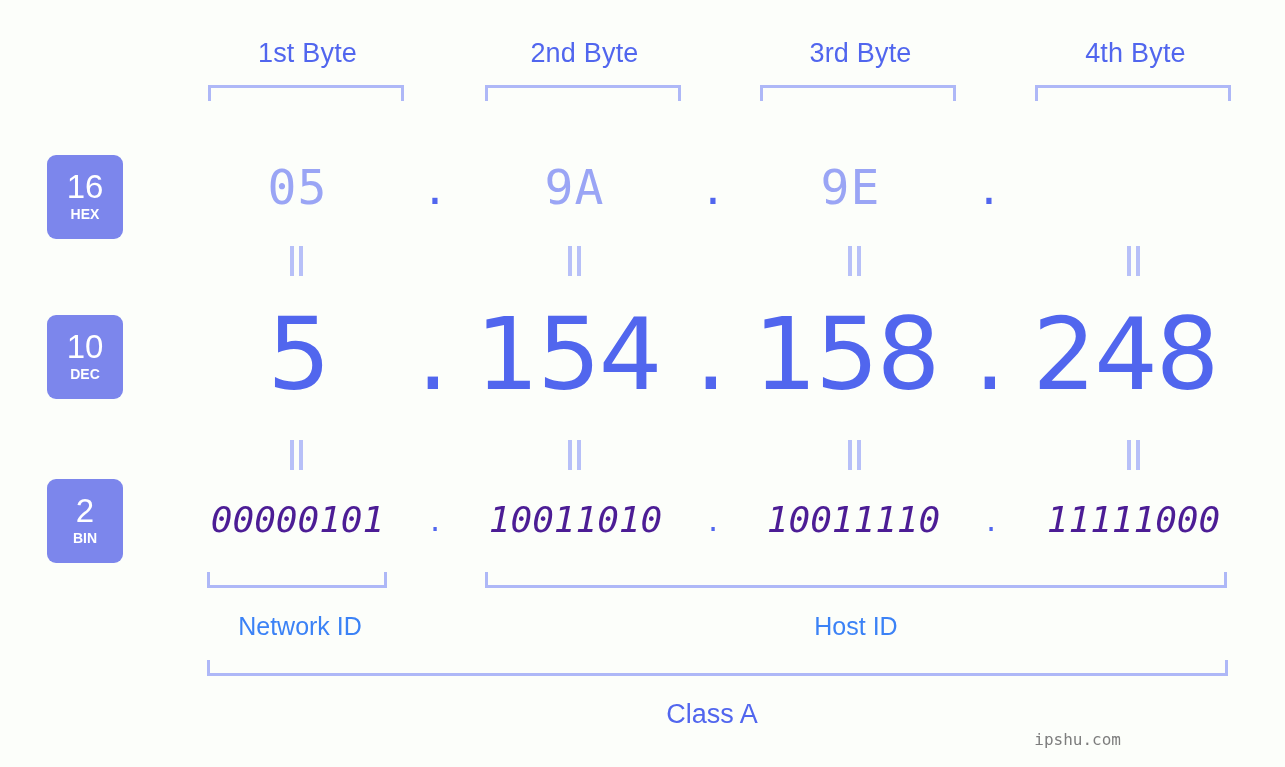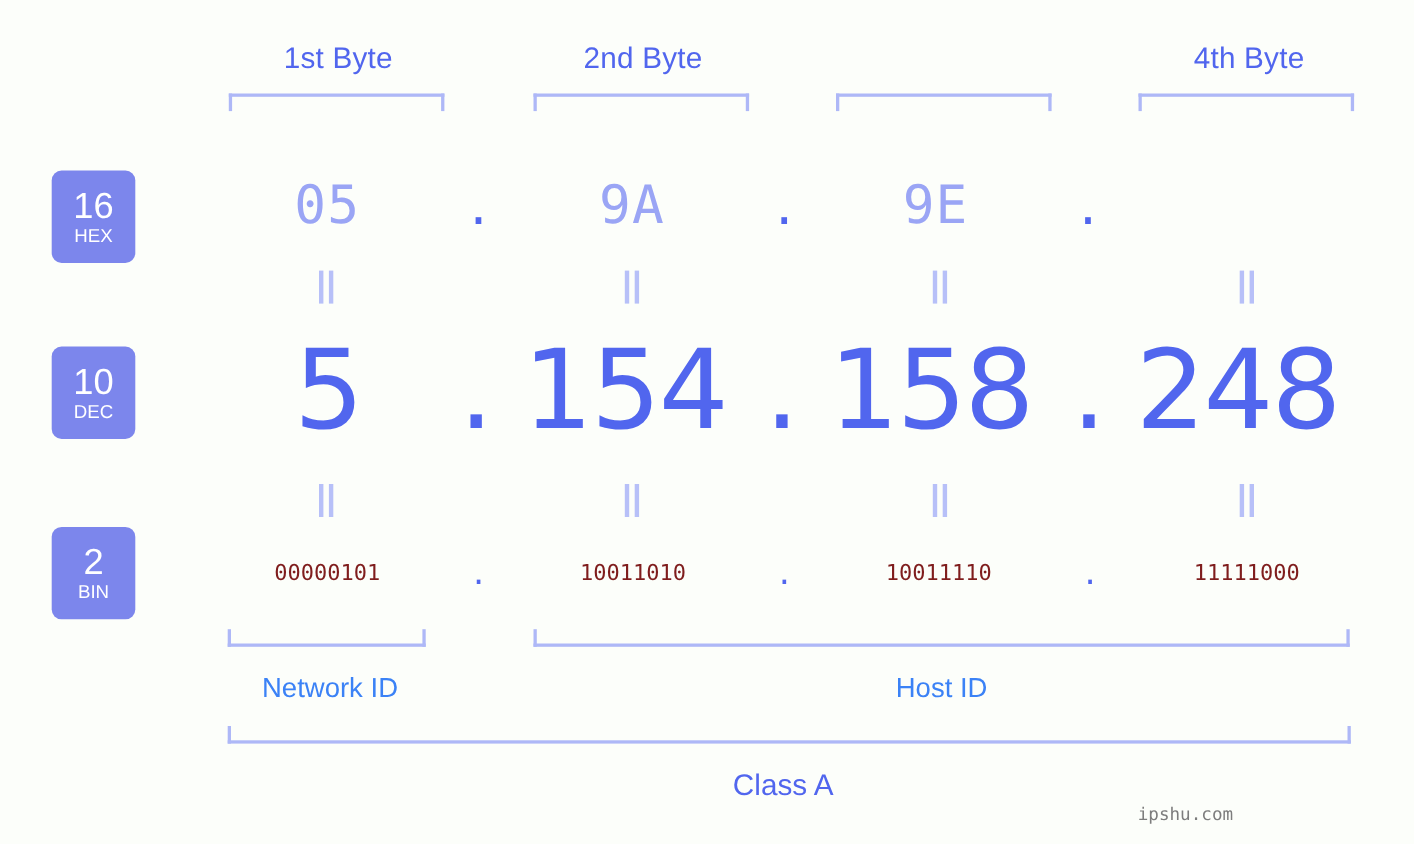--- a/index.html
+++ b/index.html
@@ -69,23 +69,23 @@
     justify-content: center;
     box-sizing: border-box;
   }
   .badge .num {
     font-size: 33px;
     line-height: 33px;
     font-weight: 400;
     margin-bottom: 1px;
   }
   .badge .nm {
-    font-size: 17px;
+    font-size: 14px;
     line-height: 21px;
-    font-weight: 400;
+    font-weight: 700;
     text-align: center;
   }
 
   
   .cell {
     position: absolute;
     text-align: center;
     white-space: nowrap;
   }
 
@@ -99,24 +99,25 @@
   .dec-val {
     font-family: "DejaVu Sans", sans-serif;
     font-size: 100px;
     line-height: 110px;
     color: #5166ee;
     letter-spacing: -2px;
     font-weight: 400;
   }
   .bin-val {
     font-family: "DejaVu Sans Mono", monospace;
-    font-size: 20px;
+    font-size: 36px;
     line-height: 40px;
-    color: #7f1d1d;
+    color: #4c1d95;
     letter-spacing: 0px;
+    font-style: italic;
   }
 
   
   .dot {
     position: absolute;
     color: #5166ee;
     text-align: center;
     white-space: nowrap;
     font-family: "DejaVu Sans", sans-serif;
   }
@@ -171,20 +172,21 @@
     letter-spacing: 0px;
   }
 </style>
 </head>
 <body>
 
 <div id="stage">
 
   <div class="byte-label" style="left:195px;width:225px;">1st Byte</div>
   <div class="byte-label" style="left:472px;width:225px;text-align:center;">2nd Byte</div>
+  <div class="byte-label" style="left:748px;width:225px;">3rd Byte</div>
   <div class="byte-label" style="left:1023px;width:225px;">4th Byte</div>
 
   <div class="bracket-top" style="left:208px;top:85px;width:196px;"></div>
   <div class="bracket-top" style="left:485px;top:85px;width:196px;"></div>
   <div class="bracket-top" style="left:760px;top:85px;width:196px;"></div>
   <div class="bracket-top" style="left:1035px;top:85px;width:196px;"></div>
 
   <div class="badge" style="top:155px;">
     <span class="num">16</span>
     <span class="nm">HEX</span>

